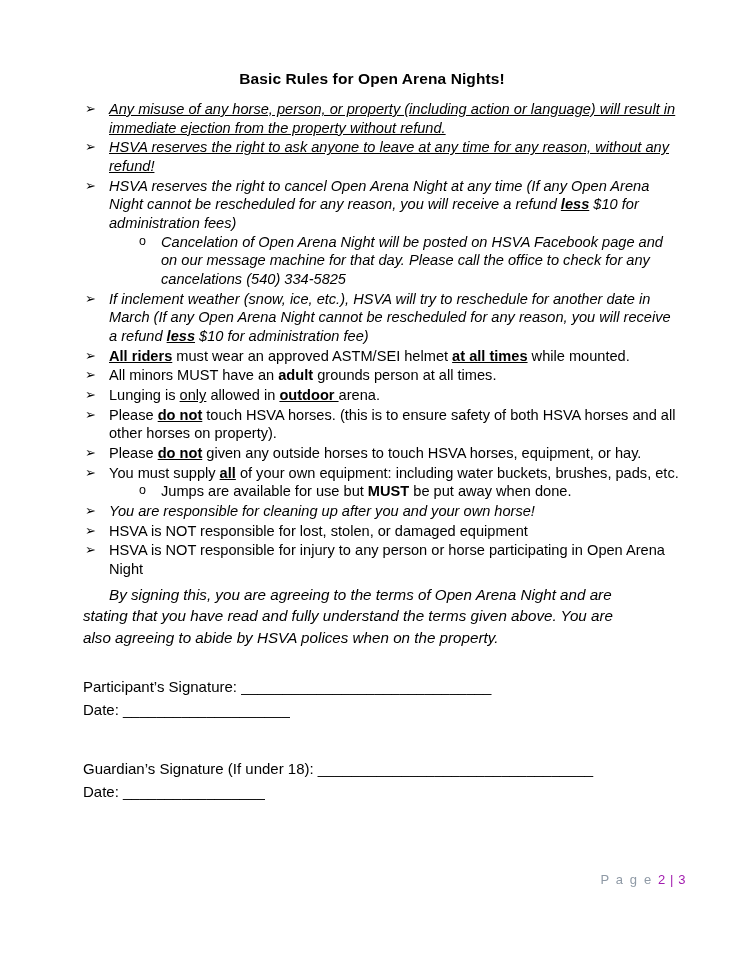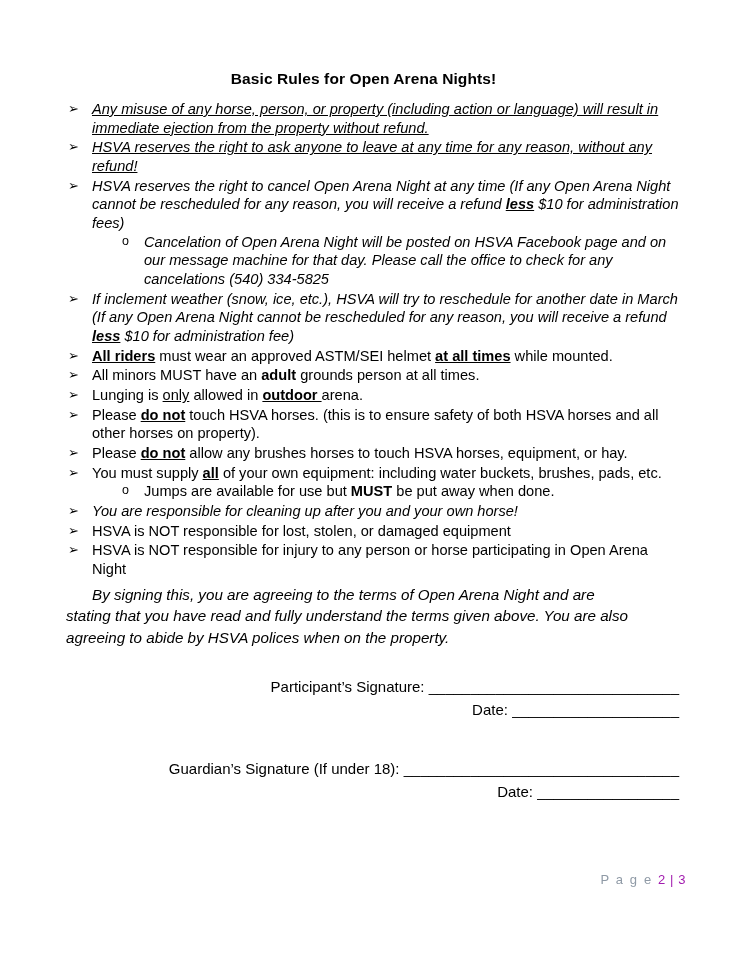--- a/index.html
+++ b/index.html
@@ -10,21 +10,21 @@
   body {
     font-family: "Liberation Sans", sans-serif;
     color: #000000;
   }
   .page {
     position: relative;
     width: 734px;
     height: 960px;
     background: #ffffff;
     box-sizing: border-box;
-    padding: 70px 55px 0 66px;
+    padding: 70px 55px 0 83px;
     overflow: hidden;
   }
 
   .doc-title {
     text-align: center;
     font-size: 15.5px;
     font-weight: bold;
     letter-spacing: 0.1px;
     margin: 0 0 12px 0;
     padding-right: 18px;
@@ -81,21 +81,20 @@
     line-height: 1.42;
     margin: 5px 0 0 0;
     text-indent: 26px;
     padding-right: 40px;
   }
 
   .sig-block {
     margin-top: 26px;
     font-size: 15px;
     line-height: 1.55;
-    text-align: right;
   }
   .sig-block.second { margin-top: 36px; }
   .sig-line { white-space: pre; }
 
   .footer {
     position: absolute;
     left: 0;
     right: 0;
     top: 802px;
     text-align: center;
@@ -125,21 +124,21 @@
       <li><span class="marker">➢</span><span><span class="txt i u">Any misuse of any horse, person, or property (including action or language) will result in immediate ejection from the property without refund. </span></span></li>
       <li><span class="marker">➢</span><span><span class="txt i u">HSVA reserves the right to ask anyone to leave at any time for any reason, without any refund! </span></span></li>
       <li><span class="marker">➢</span><span><span class="txt i">HSVA reserves the right to cancel Open Arena Night at any time (If any Open Arena Night cannot be rescheduled for any reason, you will receive a refund </span><span class="txt i bu">less</span><span class="txt i"> $10 for administration fees)</span></span><ul class="sub">
           <li><span class="marker">o</span><span><span class="txt i">Cancelation of Open Arena Night will be posted on HSVA Facebook page and on our message machine for that day. Please call the office to check for any cancelations (540) 334-5825</span></span></li>
         </ul></li>
       <li><span class="marker">➢</span><span><span class="txt i">If inclement weather (snow, ice, etc.), HSVA will try to reschedule for another date in March (If any Open Arena Night cannot be rescheduled for any reason, you will receive a refund </span><span class="txt i bu">less</span><span class="txt i"> $10 for administration fee)</span></span></li>
       <li><span class="marker">➢</span><span><span class="txt bu">All riders</span><span class="txt"> must wear an approved ASTM/SEI helmet </span><span class="txt bu">at all times</span><span class="txt"> while mounted.</span></span></li>
       <li><span class="marker">➢</span><span><span class="txt">All minors MUST have an </span><span class="txt b">adult</span><span class="txt"> grounds person at all times.</span></span></li>
       <li><span class="marker">➢</span><span><span class="txt">Lunging is </span><span class="txt u">only</span><span class="txt"> allowed in </span><span class="txt bu">outdoor </span><span class="txt">arena.</span></span></li>
       <li><span class="marker">➢</span><span><span class="txt">Please </span><span class="txt bu">do not</span><span class="txt"> touch HSVA horses. (this is to ensure safety of both HSVA horses and all other horses on property).</span></span></li>
-      <li><span class="marker">➢</span><span><span class="txt">Please </span><span class="txt bu">do not</span><span class="txt"> allow any brushes horses to touch HSVA horses, equipment, or hay.</span></span></li>
+      <li><span class="marker">➢</span><span><span class="txt">Please </span><span class="txt bu">do not</span><span class="txt"> given any outside horses to touch HSVA horses, equipment, or hay.</span></span></li>
       <li><span class="marker">➢</span><span><span class="txt">You must supply </span><span class="txt bu">all</span><span class="txt"> of your own equipment: including water buckets, brushes, pads, etc.</span></span><ul class="sub">
           <li><span class="marker">o</span><span><span class="txt">Jumps are available for use but </span><span class="txt b">MUST</span><span class="txt"> be put away when done.</span></span></li>
         </ul></li>
       <li><span class="marker">➢</span><span><span class="txt i">You are responsible for cleaning up after you and your own horse!</span></span></li>
       <li><span class="marker">➢</span><span><span class="txt">HSVA is NOT responsible for lost, stolen, or damaged equipment</span></span></li>
       <li><span class="marker">➢</span><span><span class="txt">HSVA is NOT responsible for injury to any person or horse participating in Open Arena Night</span></span></li>
     </ul>
 
   <p class="agree">By signing this, you are agreeing to the terms of Open Arena Night and are stating that you have read and fully understand the terms given above. You are also agreeing to abide by HSVA polices when on the property.</p>
 

